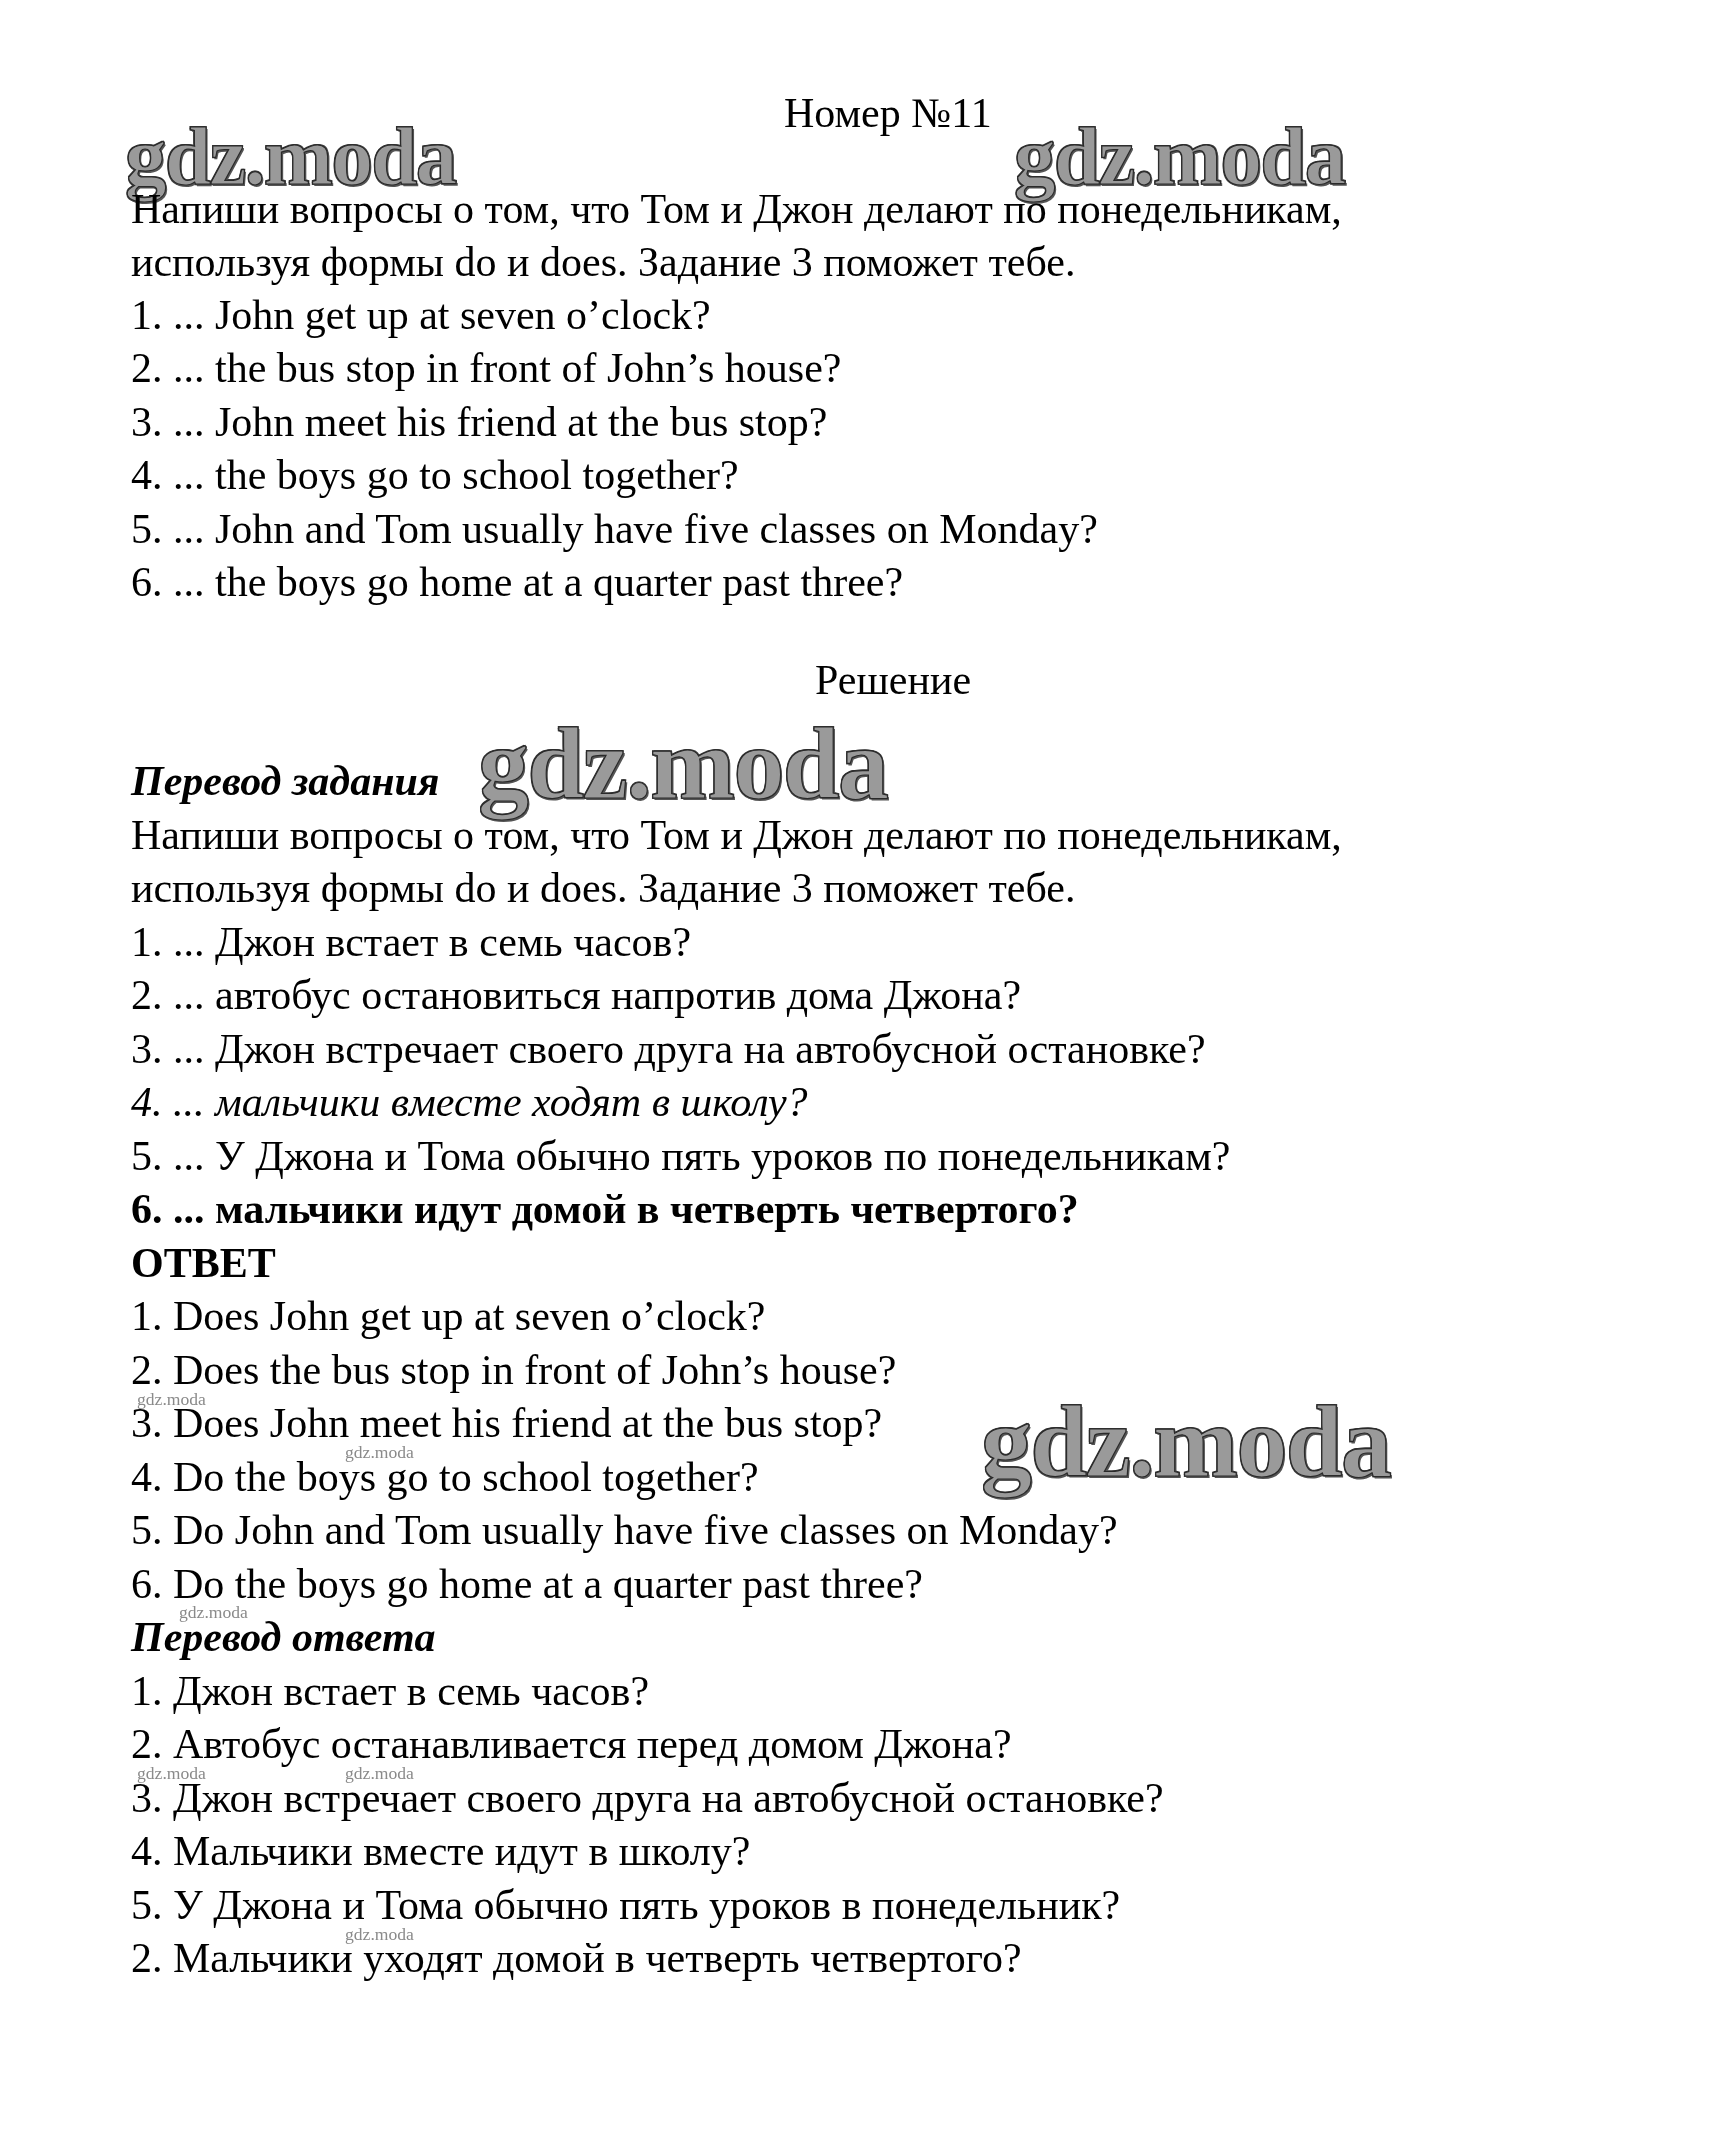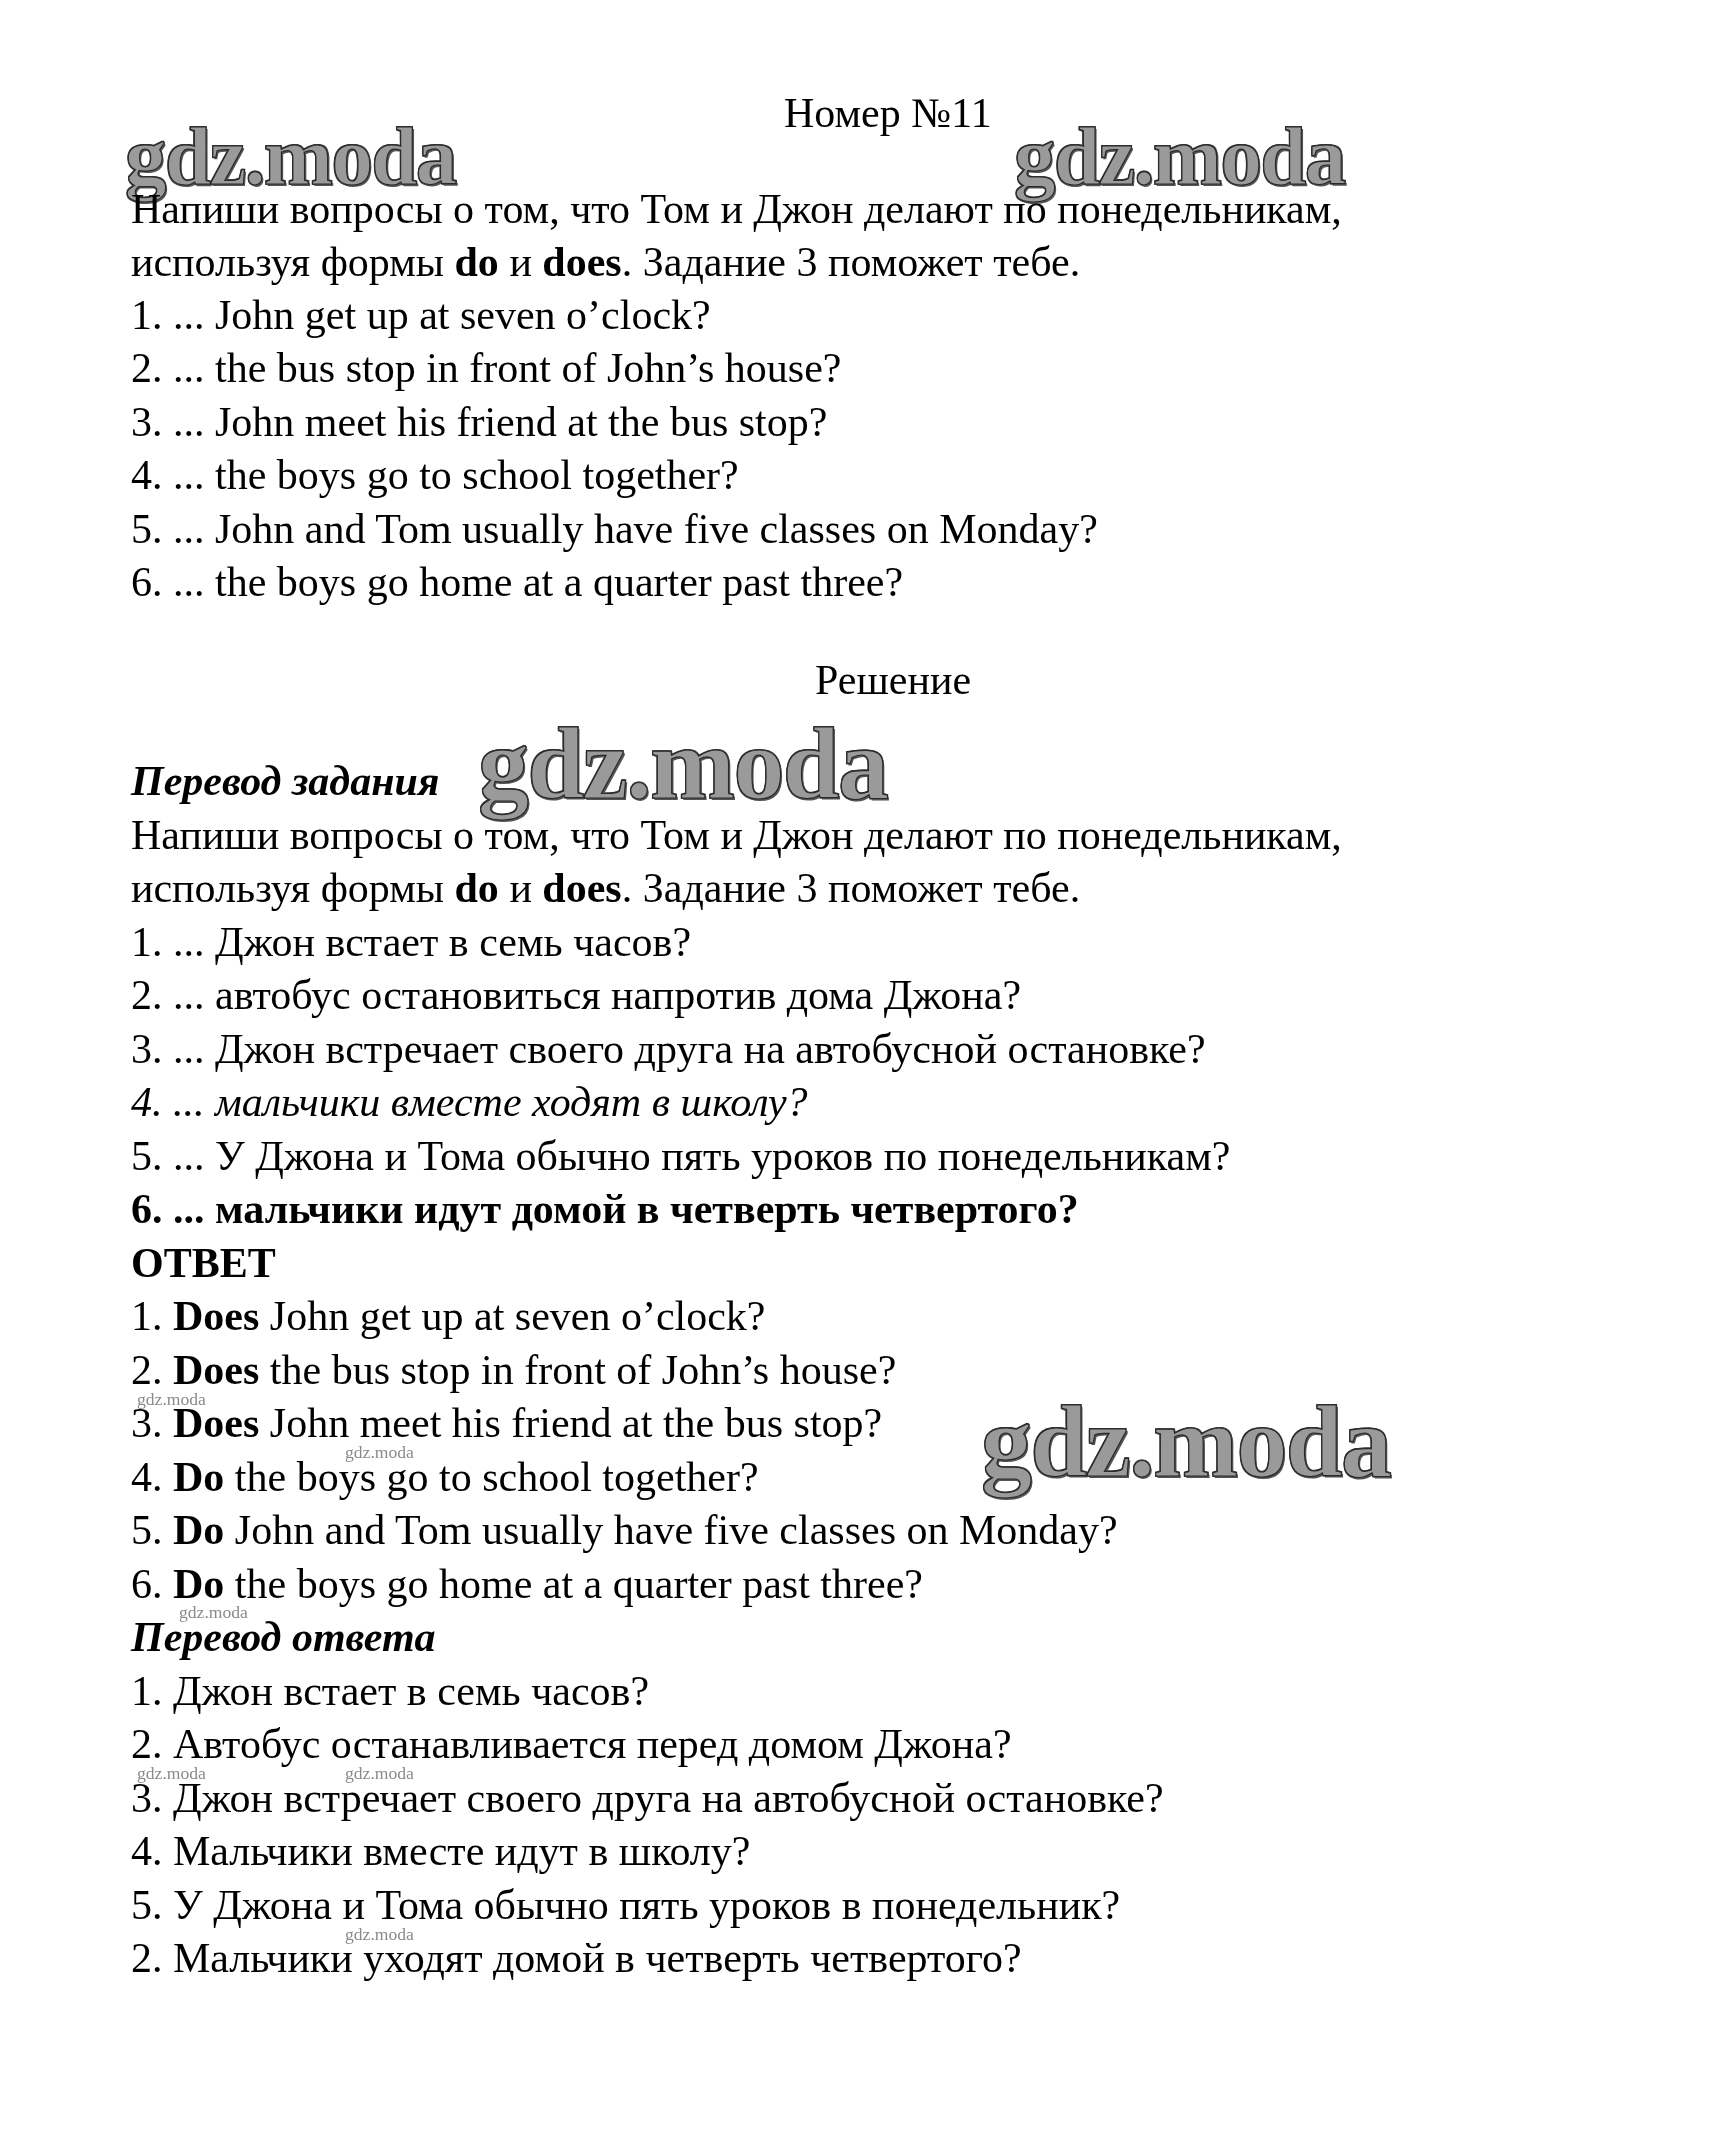--- a/index.html
+++ b/index.html
@@ -2,21 +2,21 @@
 <html style="font-size:12.8px"><head>
 <meta charset="utf-8">
 <style>
   html, body { margin: 0; padding: 0; background: #ffffff; }
   body { width: 1729px; height: 2129px; position: relative; overflow: hidden;
          font-family: "Liberation Serif", "DejaVu Serif", serif; color: #000; }
   .line { position: absolute; left: 131px; font-size: 42px; line-height: 48px; white-space: nowrap; }
   .center { position: absolute; font-size: 42px; line-height: 48px; white-space: nowrap; }
   .heading-italic { font-style: italic; font-weight: bold; }
   .heading-bold { font-weight: bold; }
-  b { font-weight: bold; margin-top: 16px; }
+  b { font-weight: normal; margin-top: 16px; }
   .wm { position: absolute; font-family: "Liberation Serif", "DejaVu Serif", serif; font-weight: bold;
         color: #9a9a9a; letter-spacing: -1.6px;
         text-shadow: 1.6px 1.6px 0 #555, -0.8px -0.8px 0 #333, 0.8px -0.8px 0 #444, -0.8px 0.8px 0 #444;
         -webkit-text-stroke: 1.2px #2a2a2a; white-space: nowrap; }
   .wm-big { font-size: 83px; line-height: 88px; }
   .wm-xl { font-size: 102px; line-height: 104px; }
   .wm-small { position: absolute; font-family: "Liberation Serif", "DejaVu Serif", serif; font-size: 17.6px;
               color: #8a8a8a; white-space: nowrap; line-height: 17.6px; }
 </style>
 </head>

